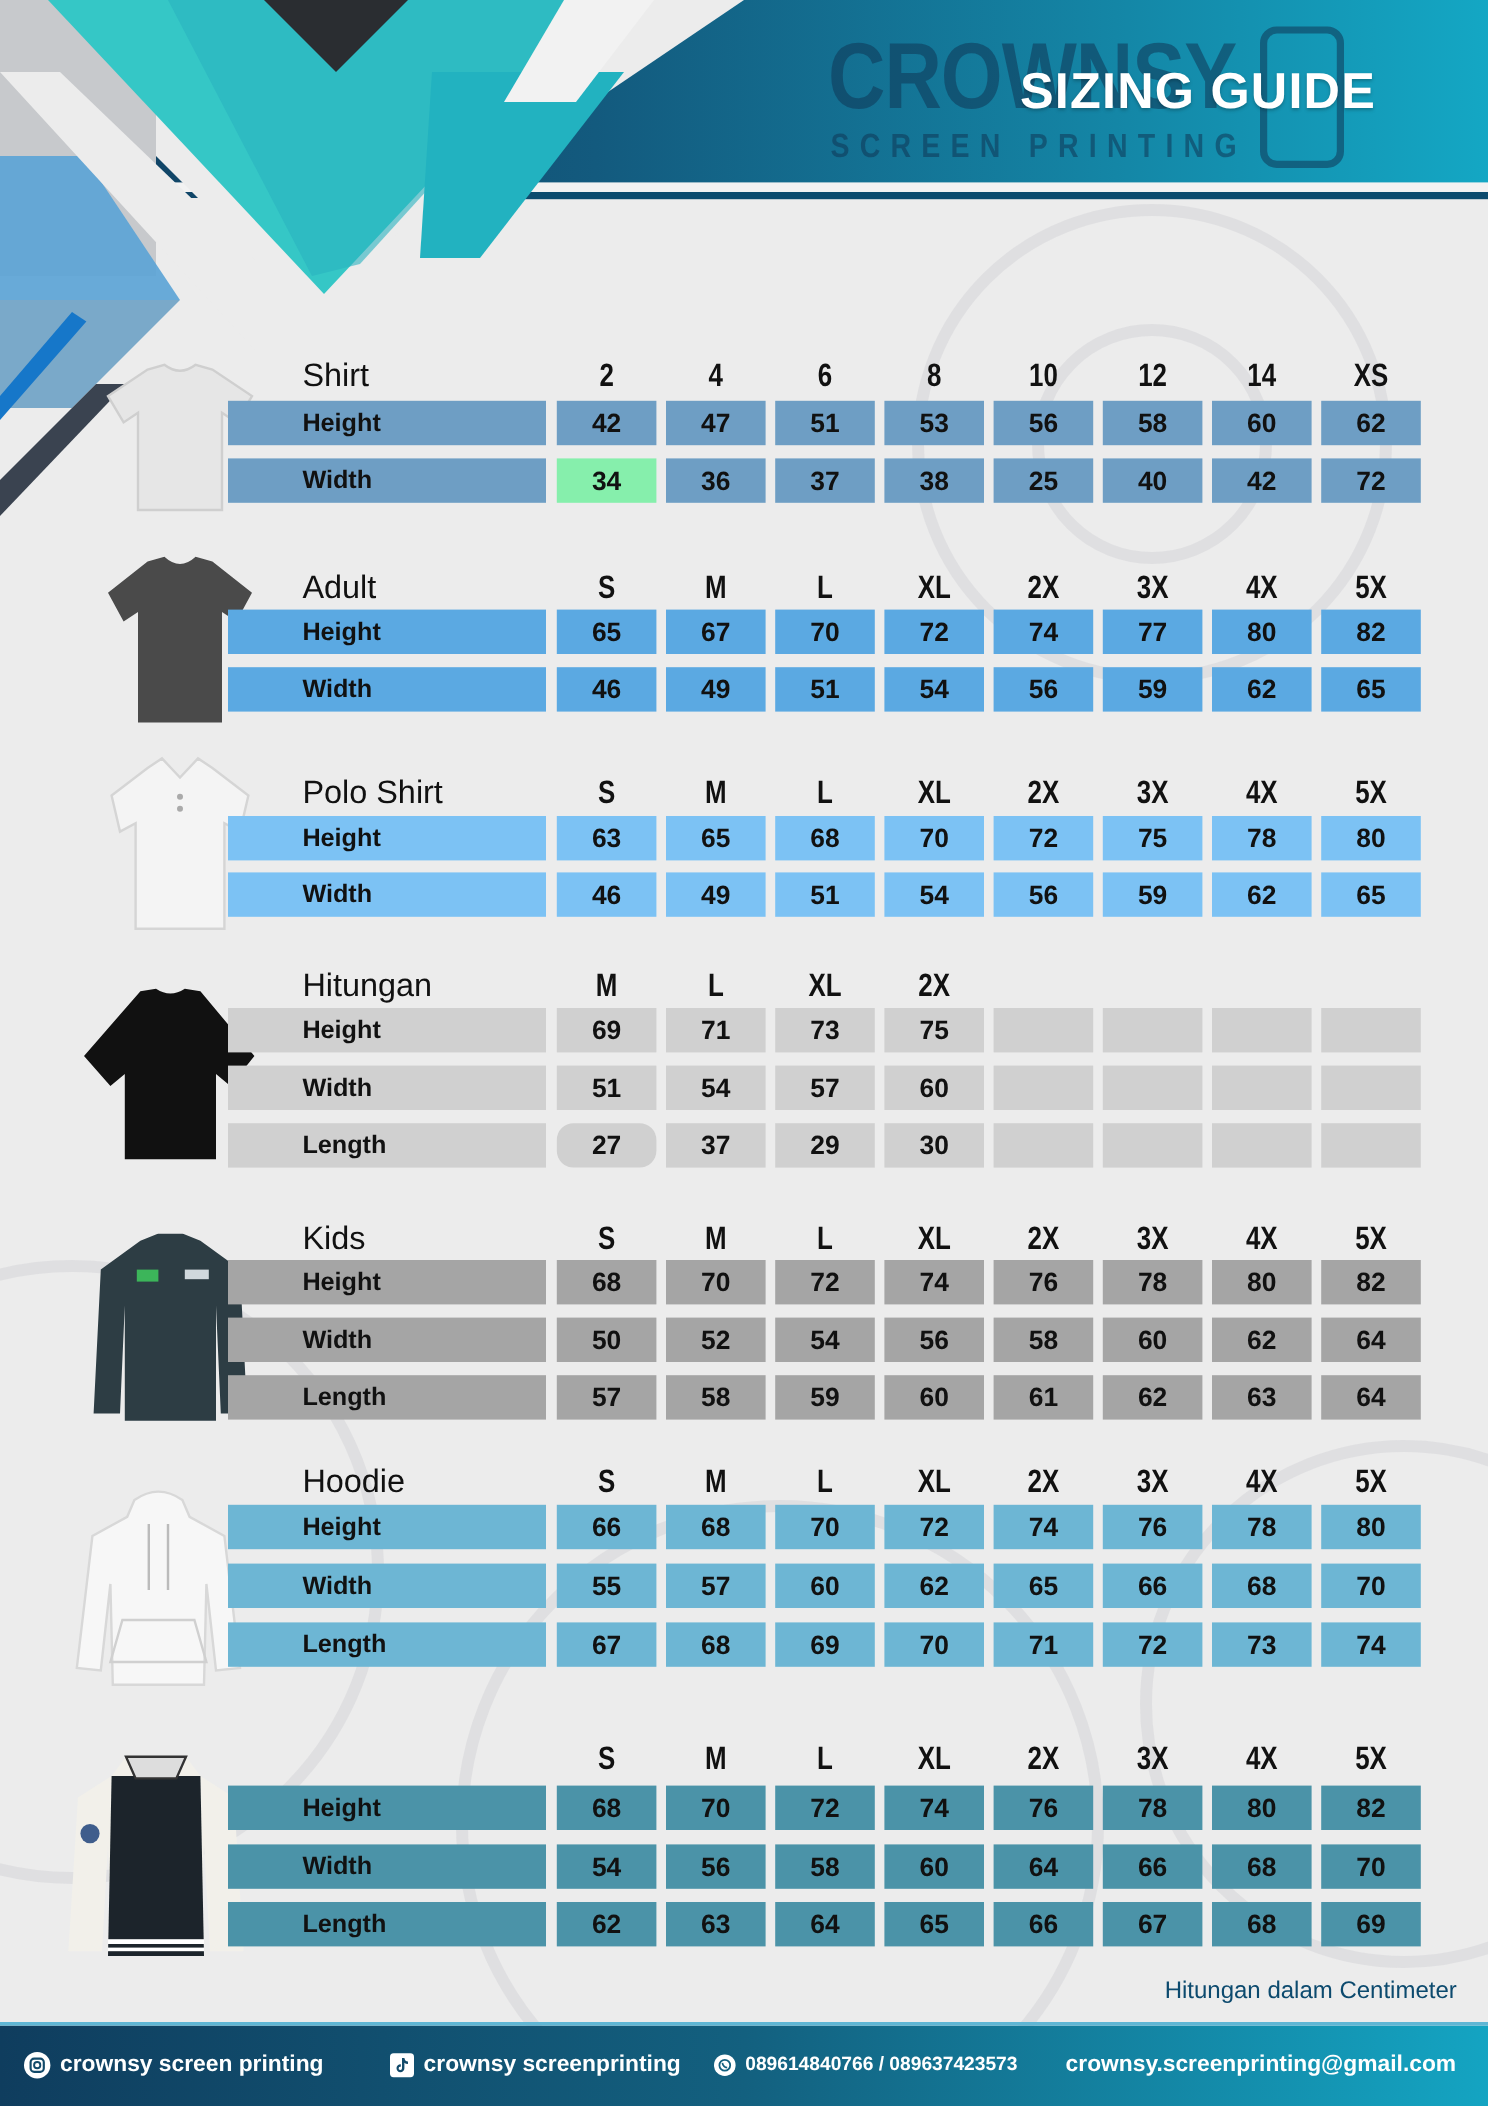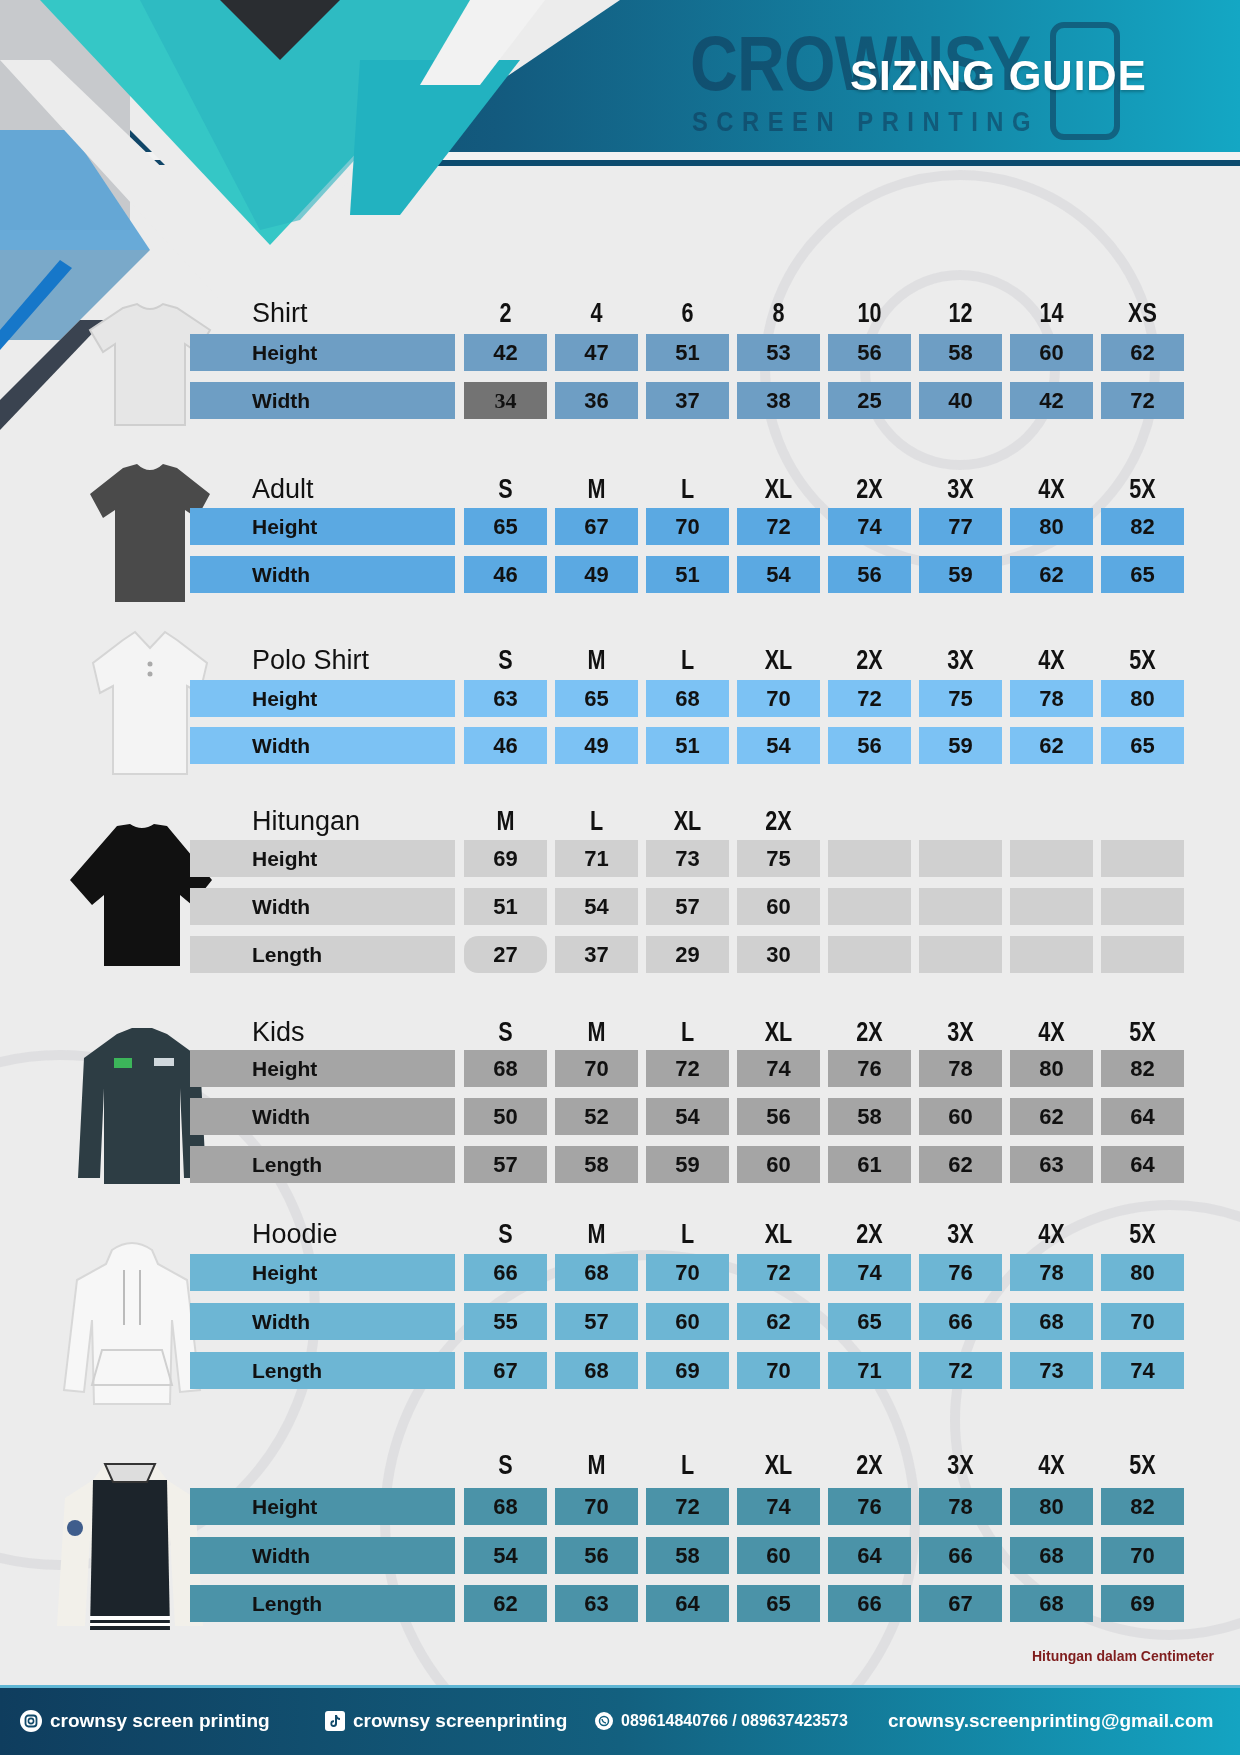--- a/index.html
+++ b/index.html
@@ -49,21 +49,21 @@
 
   
   .footer {
     position:absolute; left:0; top:1685px; width:1240px; height:70px;
     background:linear-gradient(90deg,#0f3d5e 0%, #13607f 50%, #14a4c2 100%);
     border-top:3px solid #5fb6d4;
   }
   .footer-item { position:absolute; top:22px; color:#fff; font-size:19px; font-weight:bold; display:flex; align-items:center; gap:8px; white-space:nowrap; }
   .icon-circle { width:22px; height:22px; border-radius:50%; background:#fff; display:inline-flex; align-items:center; justify-content:center; }
   .icon-sq { width:20px; height:20px; border-radius:3px; background:#fff; display:inline-flex; align-items:center; justify-content:center; }
-  .unit-note { position:absolute; right:26px; top:1648px; font-size:14px; font-weight:bold; color:#7f1d1d; }
+  .unit-note { position:absolute; right:26px; top:1648px; font-size:20px; font-weight:normal; color:#0c4a6e; }
 </style>
 </head>
 <body>
 
 <div class="ornament" style="left:760px;top:170px;width:380px;height:380px;"></div>
 <div class="ornament" style="left:860px;top:270px;width:180px;height:180px;"></div>
 <div class="ornament" style="left:-200px;top:1050px;width:500px;height:500px;"></div>
 <div class="ornament" style="left:380px;top:1250px;width:520px;height:520px;"></div>
 <div class="ornament" style="left:950px;top:1200px;width:420px;height:420px;"></div>
 
@@ -138,21 +138,21 @@
     <div class="label-cell" style="top: 334px; background: rgb(110, 158, 196);">Height</div>
     <div class="val-cell" style="left: 464px; top: 334px; background: rgb(110, 158, 196);">42</div>
     <div class="val-cell" style="left: 555px; top: 334px; background: rgb(110, 158, 196);">47</div>
     <div class="val-cell" style="left: 646px; top: 334px; background: rgb(110, 158, 196);">51</div>
     <div class="val-cell" style="left: 737px; top: 334px; background: rgb(110, 158, 196);">53</div>
     <div class="val-cell" style="left: 828px; top: 334px; background: rgb(110, 158, 196);">56</div>
     <div class="val-cell" style="left: 919px; top: 334px; background: rgb(110, 158, 196);">58</div>
     <div class="val-cell" style="left: 1010px; top: 334px; background: rgb(110, 158, 196);">60</div>
     <div class="val-cell" style="left: 1101px; top: 334px; background: rgb(110, 158, 196);">62</div>
     <div class="label-cell" style="top: 382px; background: rgb(110, 158, 196);">Width</div>
-    <div class="val-cell" style="left: 464px; top: 382px; background: #737373; font-family: Liberation Serif, serif;">34</div>
+    <div class="val-cell" style="left: 464px; top: 382px; background: #86efac;">34</div>
     <div class="val-cell" style="left: 555px; top: 382px; background: rgb(110, 158, 196);">36</div>
     <div class="val-cell" style="left: 646px; top: 382px; background: rgb(110, 158, 196);">37</div>
     <div class="val-cell" style="left: 737px; top: 382px; background: rgb(110, 158, 196);">38</div>
     <div class="val-cell" style="left: 828px; top: 382px; background: rgb(110, 158, 196);">25</div>
     <div class="val-cell" style="left: 919px; top: 382px; background: rgb(110, 158, 196);">40</div>
     <div class="val-cell" style="left: 1010px; top: 382px; background: rgb(110, 158, 196);">42</div>
     <div class="val-cell" style="left: 1101px; top: 382px; background: rgb(110, 158, 196);">72</div>
     <div class="section-title" style="top: 474px; left: 252px;">Adult</div>
     <div class="size-head" style="left: 464px; top: 474px;">S</div>
     <div class="size-head" style="left: 555px; top: 474px;">M</div>

